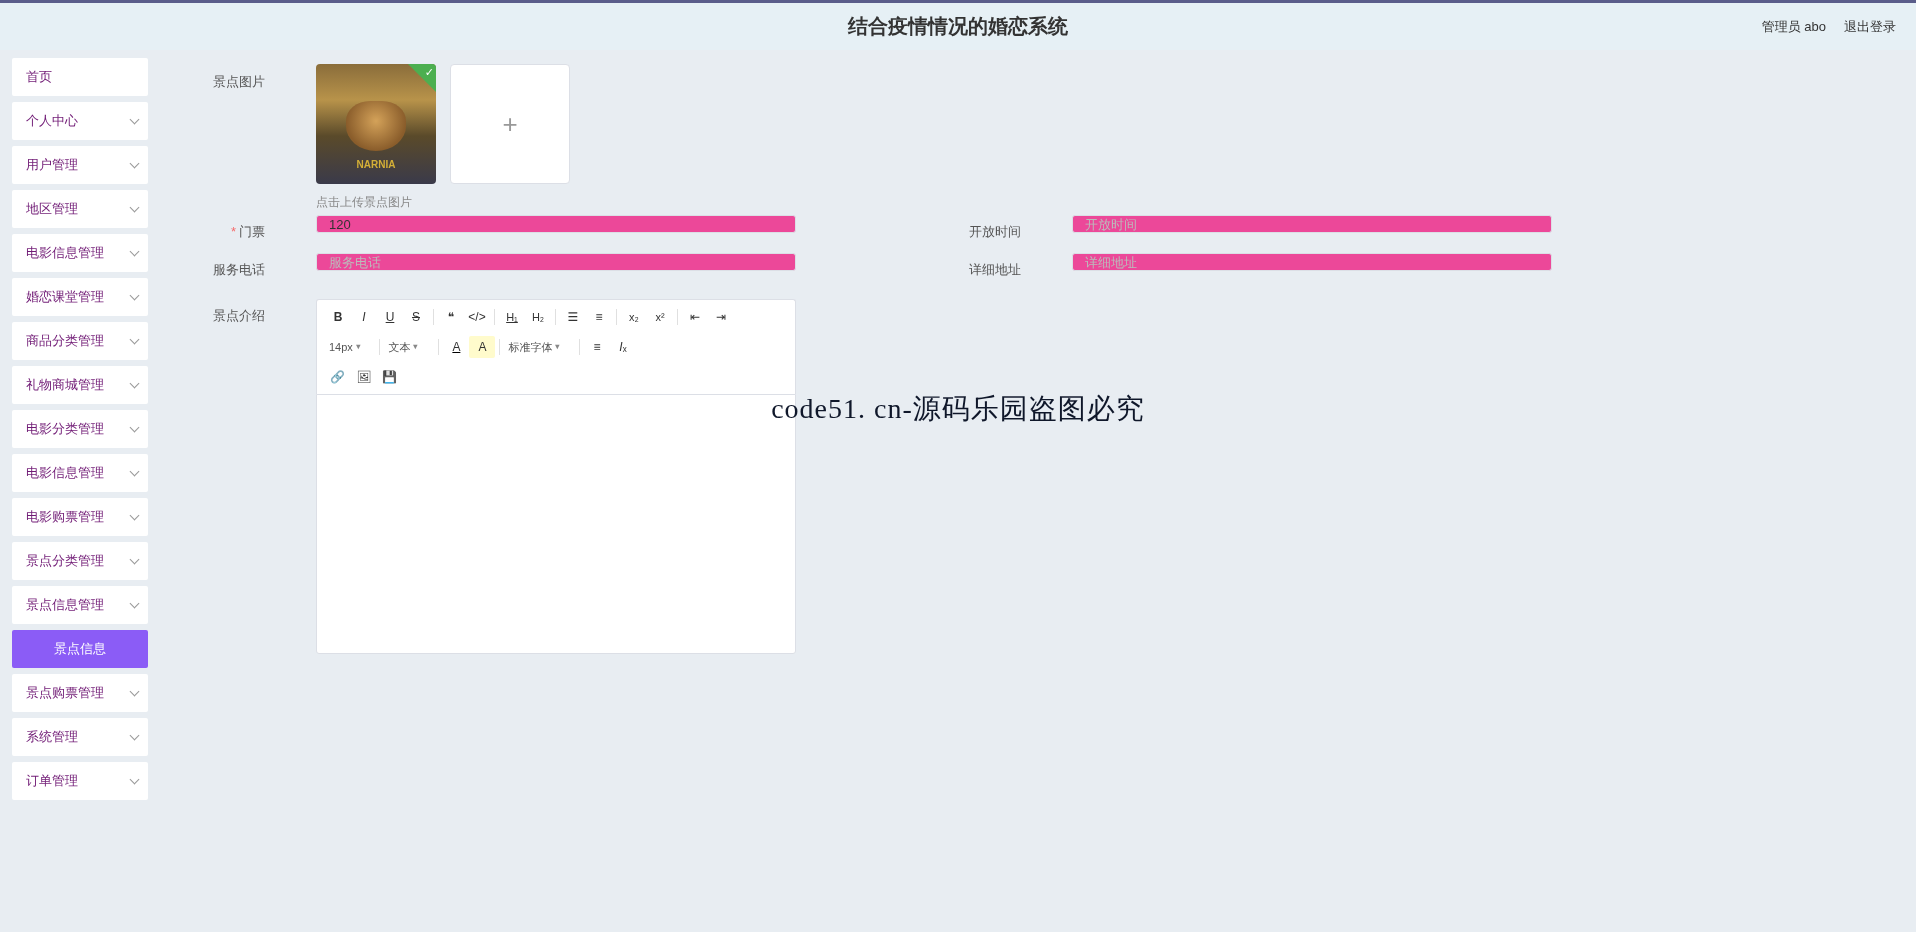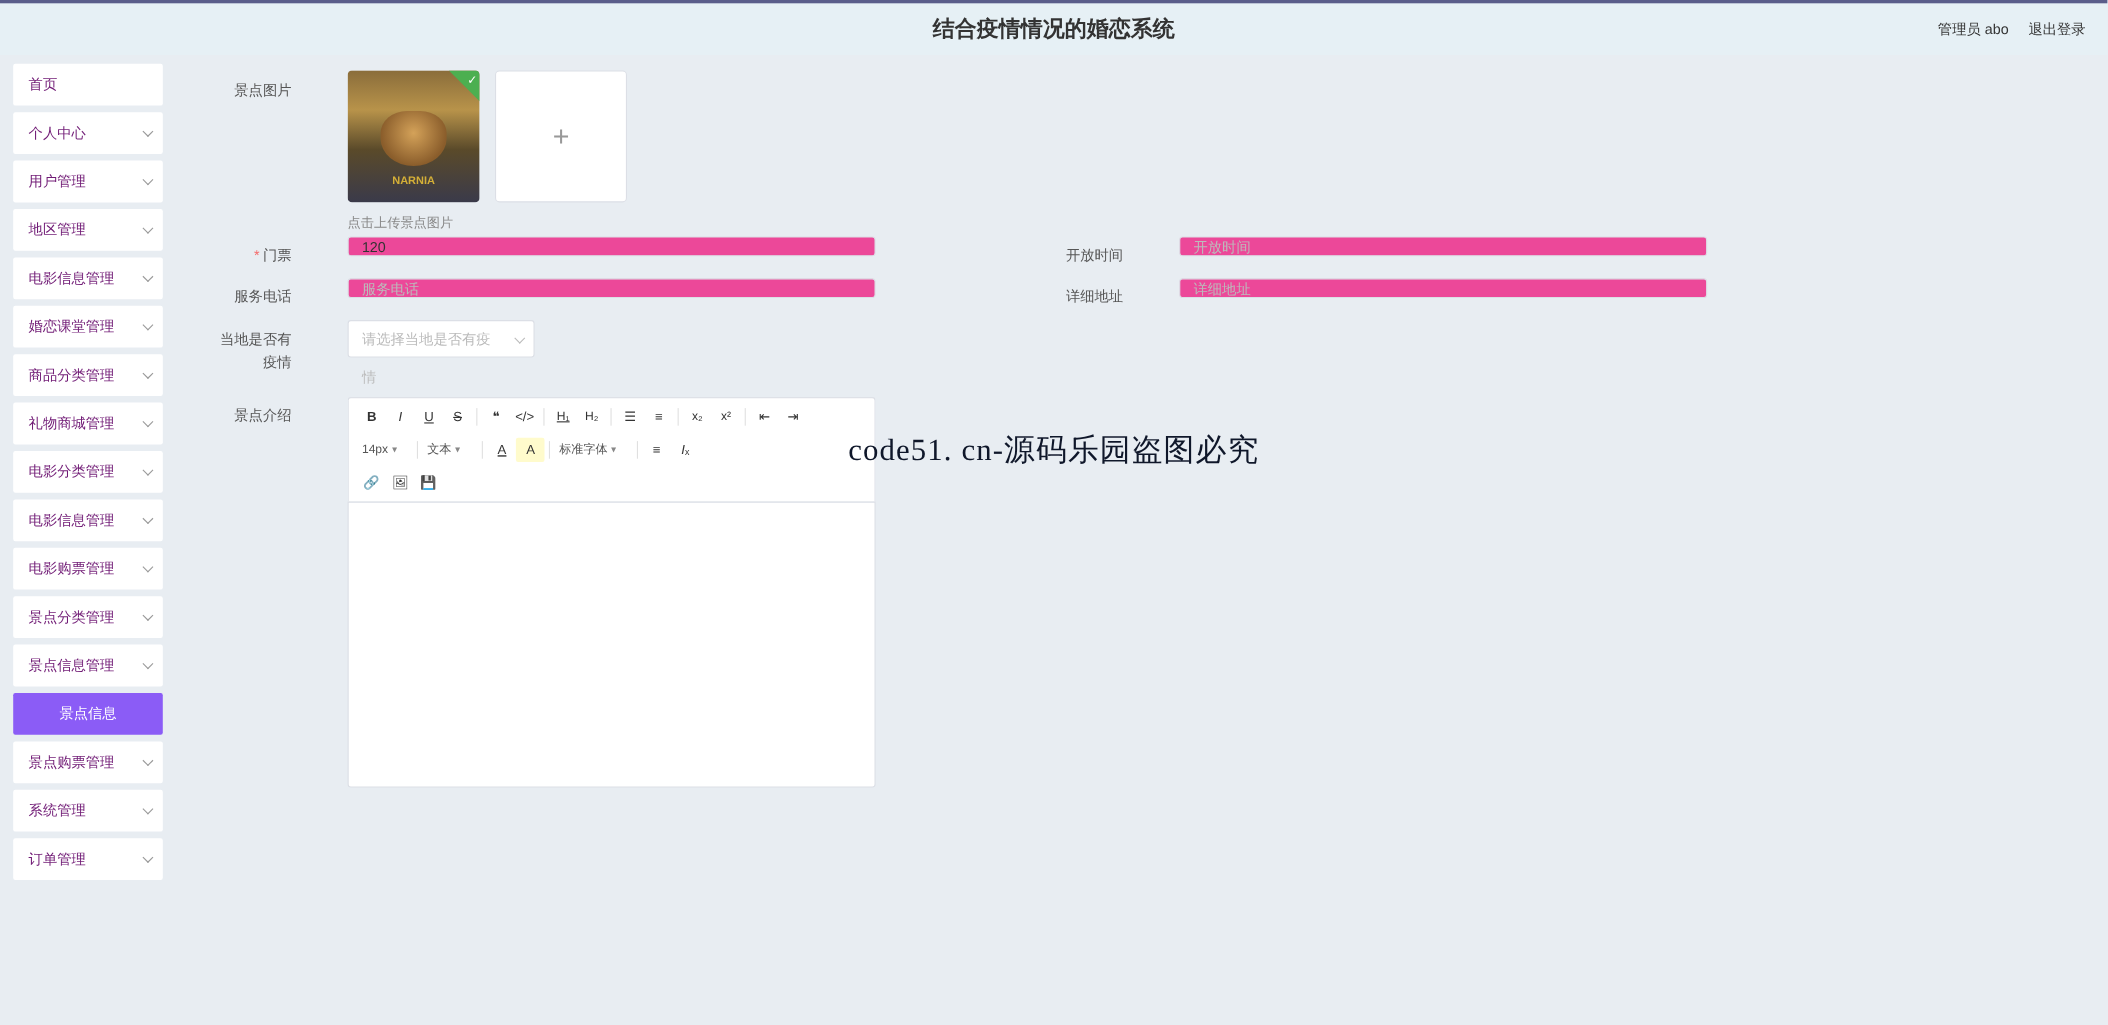--- a/index.html
+++ b/index.html
@@ -124,28 +124,20 @@
       <div class="form-group">
         <div class="form-label">服务电话</div>
         <input class="form-input w480" placeholder="服务电话" style="">
       </div>
       <div class="form-group" style="margin-left:90px;justify-content:flex-end;">
         <div class="form-label">详细地址</div>
         <input class="form-input w480" placeholder="详细地址" style="">
       </div>
     </div>
 
-    <div class="form-row">
-      <div class="form-group">
-        <div class="form-label tall" style="width:75px;">当地是否有疫情</div>
-        <div class="select-wrap">
-          <div class="form-select" style="line-height:34px;">请选择当地是否有疫情</div>
-        </div>
-      </div>
-    </div>
 
     <div class="form-row" style="margin-top:20px;">
       <div class="form-group">
         <div class="form-label">景点介绍</div>
         <div class="editor-wrap">
           <div class="editor-toolbar">
             <div class="tb-btn">
                 <b>B</b>
               </div>
             <div class="tb-btn">

